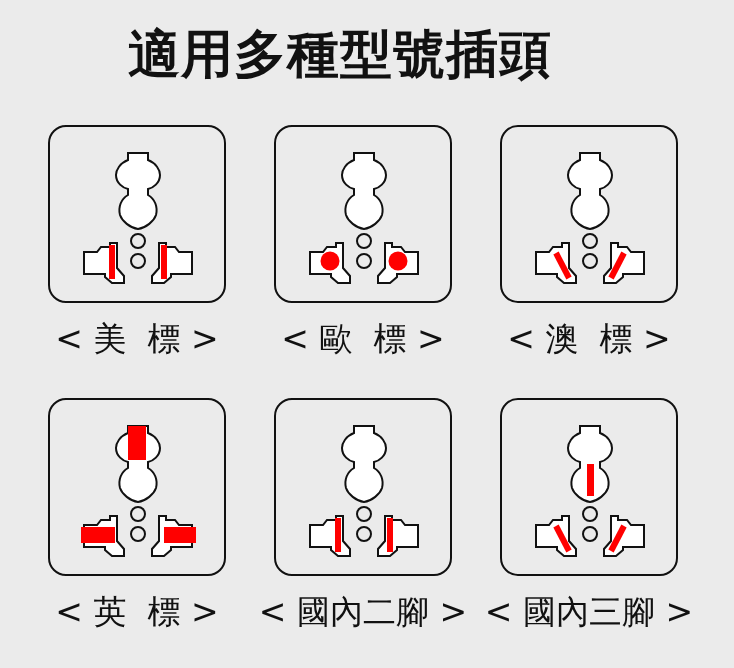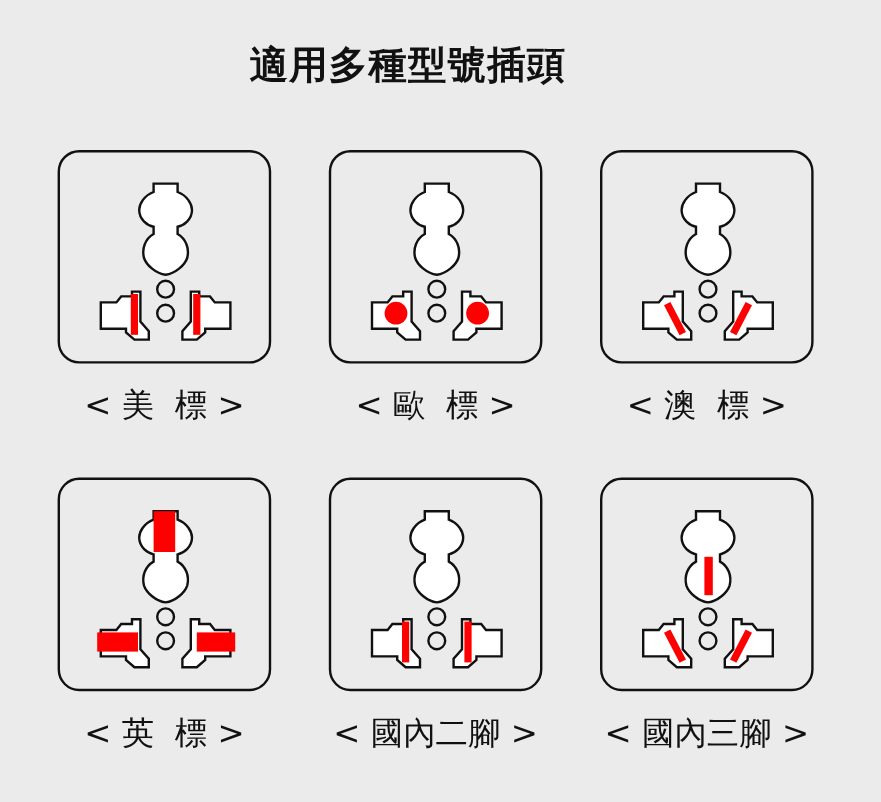--- a/index.html
+++ b/index.html
@@ -5,33 +5,33 @@
   html, body { margin: 0; padding: 0; }
   body {
     width: 734px; height: 668px; overflow: hidden;
     background: #ebebeb;
     font-family: "DejaVu Sans", "Liberation Sans", sans-serif;
     position: relative;
     color: #111;
   }
   .title {
     position: absolute; left: 0; top: 24px; width: 680px;
-    text-align: center; font-size: 32px; font-weight: bold;
+    text-align: center; font-size: 52px; font-weight: bold;
     letter-spacing: 1px; line-height: 60px; color: #111;
   }
   .cell { position: absolute; width: 180px; }
   .panel {
     position: absolute; left: 0; top: 0; width: 178px; height: 178px;
     box-sizing: border-box; border: 2px solid #111; border-radius: 18px;
     background: #ebebeb;
   }
   .panel svg { position: absolute; left: -2px; top: -2px; }
   .label {
     position: absolute; left: -30px; width: 238px; top: 196px;
-    text-align: center; font-size: 27px; line-height: 36px;
+    text-align: center; font-size: 33px; line-height: 36px;
     color: #111; white-space: pre;
   }
 </style>
 </head>
 <body>
 
 <div class="title">適用多種型號插頭</div>
 
 <svg width="0" height="0" style="position:absolute">
   <defs>

